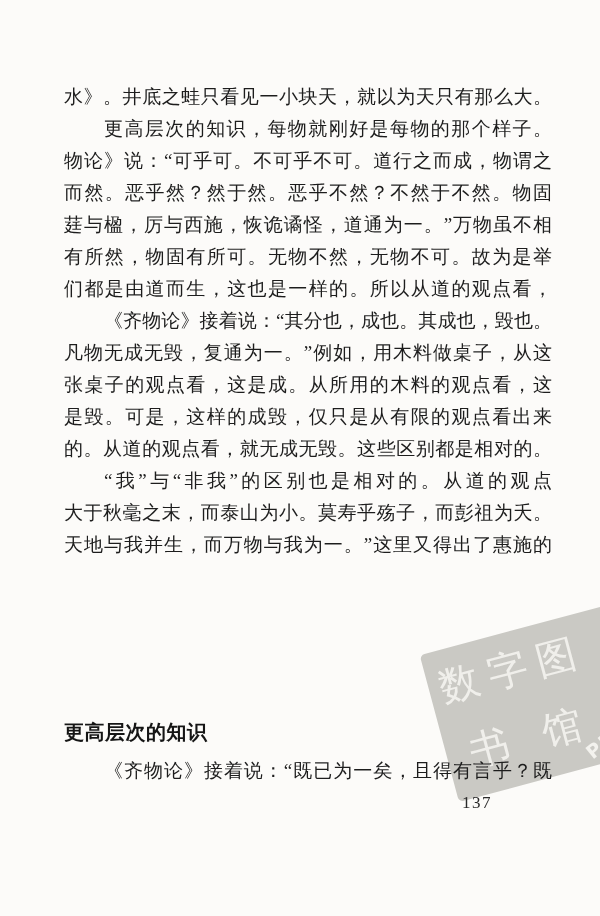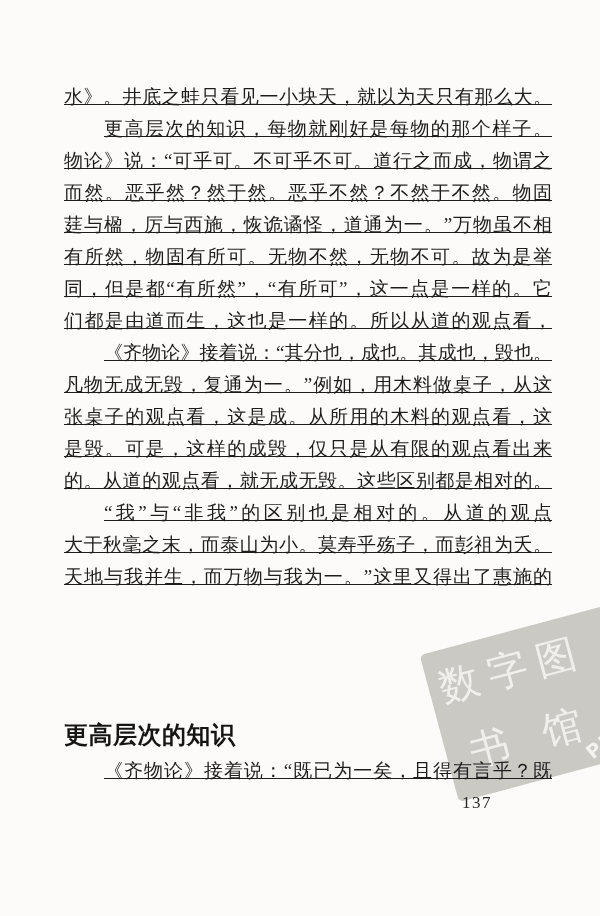--- a/index.html
+++ b/index.html
@@ -15,26 +15,26 @@
     z-index:2;
     color:#1d1d1d;
   }
   .line {
     height:32px; line-height:32px;
     font-size:19px;
     word-break:break-all;
     overflow:hidden;
     white-space:normal;
   }
-  .line.stretch { text-align:justify; text-align-last:justify;text-decoration:underline; }
+  .line.stretch { text-align:justify; text-align-last:justify; }
   .line.indent { padding-left:40px; }
   .section-heading {
     position:absolute; left:64px; top:719px;
     font-family:Liberation Serif, serif;
-    font-weight:bold; font-size:24px; letter-spacing:0.5px;
+    font-weight:bold; font-size:20px; letter-spacing:0.5px;
     color:#151515; z-index:2;text-align:right;
   }
   .post-block {
     position:absolute; left:64px; top:755px; width:488px;
     color:#1d1d1d; z-index:2;
   }
   .page-number {
     position:absolute; left:462px; top:793px;
     font-size:17px; letter-spacing:1.5px; color:#2a2a2a;
     z-index:2;
@@ -85,21 +85,20 @@
   </div>
 
   <div class="text-block">
     <div>
         <div class="line stretch">水》。井底之蛙只看见一小块天，就以为天只有那么大。</div>
         <div class="line indent stretch">更高层次的知识，每物就刚好是每物的那个样子。《齐</div>
         <div class="line stretch">物论》说：“可乎可。不可乎不可。道行之而成，物谓之</div>
         <div class="line stretch">而然。恶乎然？然于然。恶乎不然？不然于不然。物固</div>
         <div class="line stretch">莛与楹，厉与西施，恢诡谲怪，道通为一。”万物虽不相</div>
         <div class="line stretch">有所然，物固有所可。无物不然，无物不可。故为是举</div>
-        <div class="line stretch">同，但是都“有所然”，“有所可”，这一点是一样的。它</div>
         <div class="line stretch">们都是由道而生，这也是一样的。所以从道的观点看，</div>
         <div class="line indent stretch">《齐物论》接着说：“其分也，成也。其成也，毁也。</div>
         <div class="line stretch">凡物无成无毁，复通为一。”例如，用木料做桌子，从这</div>
         <div class="line stretch">张桌子的观点看，这是成。从所用的木料的观点看，这</div>
         <div class="line stretch">是毁。可是，这样的成毁，仅只是从有限的观点看出来</div>
         <div class="line stretch">的。从道的观点看，就无成无毁。这些区别都是相对的。</div>
         <div class="line indent stretch">“我”与“非我”的区别也是相对的。从道的观点</div>
         <div class="line stretch">大于秋毫之末，而泰山为小。莫寿乎殇子，而彭祖为夭。</div>
         <div class="line stretch">天地与我并生，而万物与我为一。”这里又得出了惠施的</div>
       </div>

